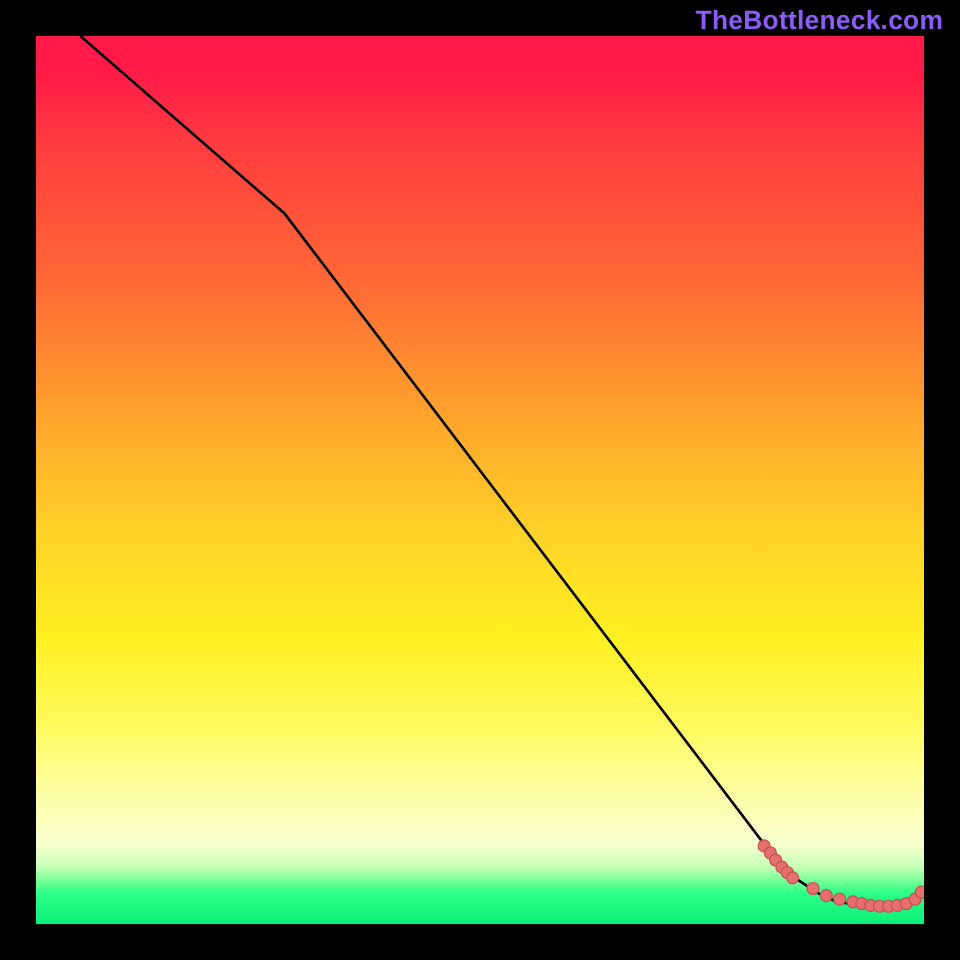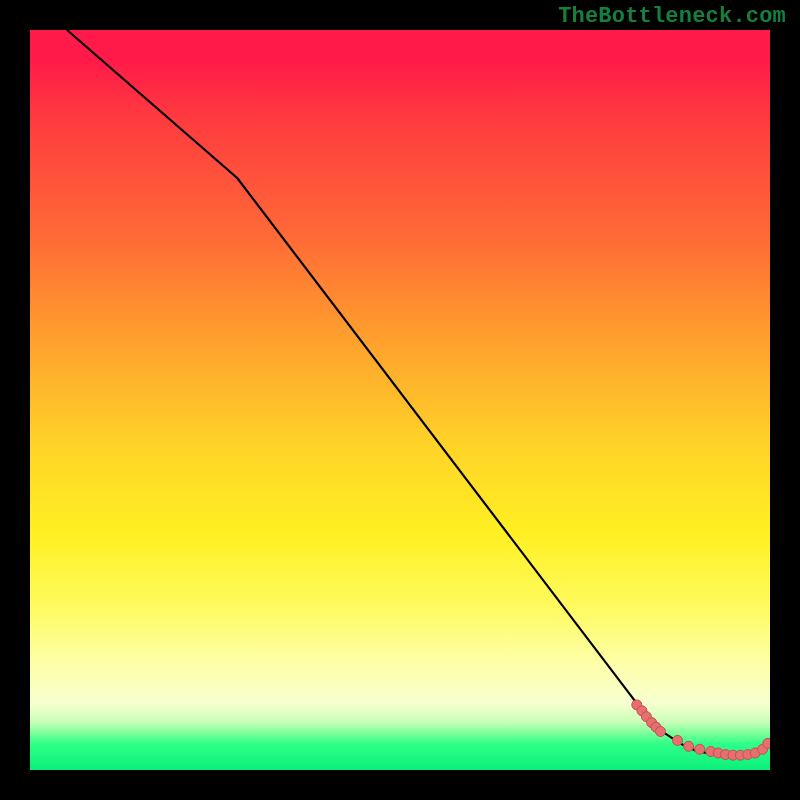--- a/index.html
+++ b/index.html
@@ -7,24 +7,24 @@
   .frame {
     position: relative;
     width: 800px;
     height: 800px;
     background: #000;
   }
   .watermark {
     position: absolute;
     top: 4px;
     right: 14px;
-    font-family: Liberation Mono, monospace;
+    font-family: Liberation Sans, sans-serif;
     font-size: 22px;
     font-weight: 600;
-    color: #15803d;
+    color: #8b5cf6;
     letter-spacing: 0.2px;
   }
   .plot {
     position: absolute;
     left: 30px;
     top: 30px;
     width: 740px;
     height: 740px;
     
     background: linear-gradient(

